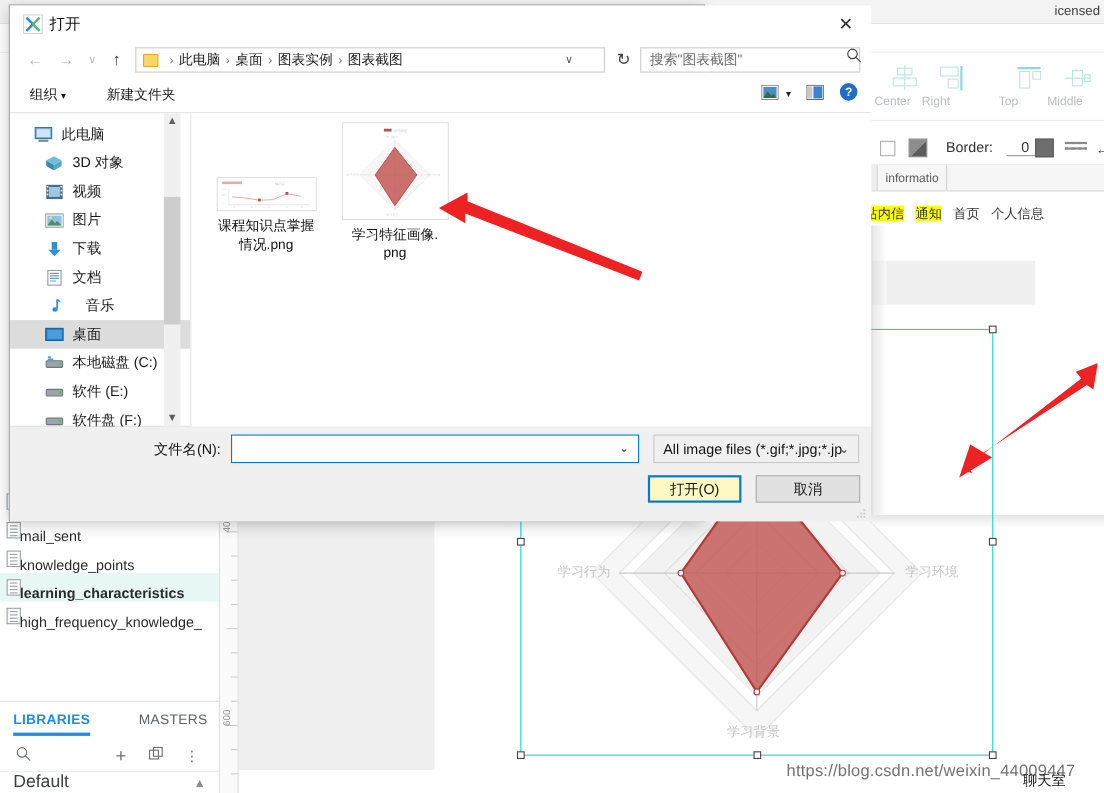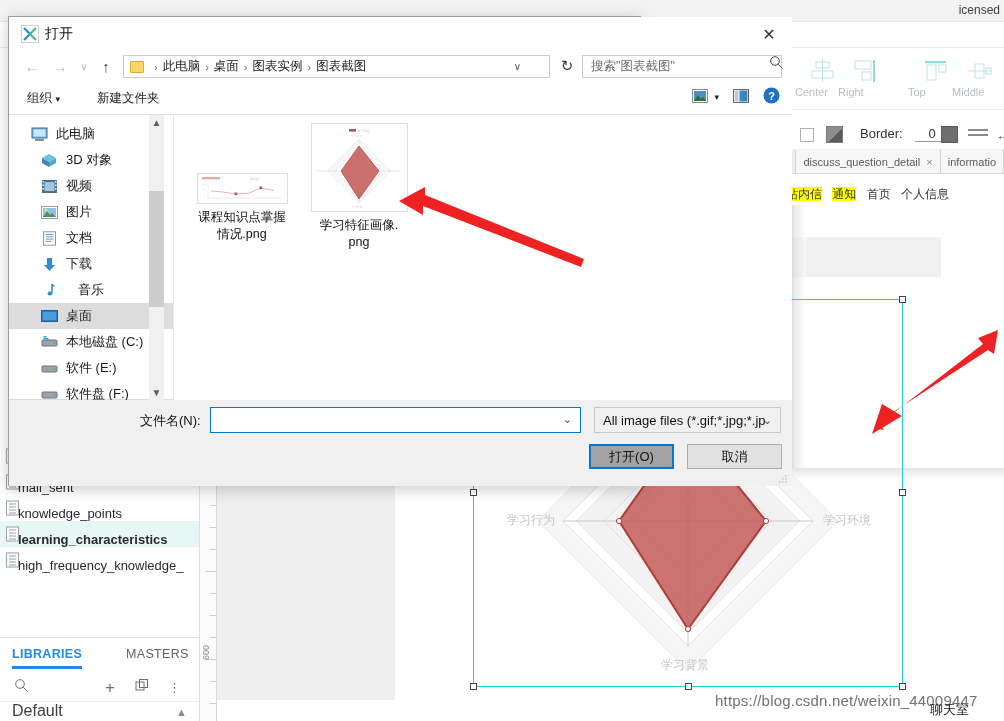--- a/index.html
+++ b/index.html
@@ -188,21 +188,21 @@
   }
 
   
   .radar-wrap { position:absolute; left:473px; top:299px; width:430px; height:388px; }
   .radar-label {
     position:absolute; font-size:12px; color:#c6c6c6; white-space:nowrap;
   }
 
   
   .dialog {
-    position:absolute; left:8px; top:16px; width:633px; height:470px;
+    position:absolute; left:8px; top:4px; width:633px; height:470px;
     background:#f0f0f0; border:1px solid #9c9c9c;
     box-shadow:0 3px 14px rgba(0,0,0,.22);
   }
   .dlg-title {
     position:absolute; left:0; top:0; width:783px; height:34px; background:#ffffff;
   }
   .dlg-title-icon { position:absolute; left:12px; top:8px; width:18px; height:18px; }
   .dlg-title-text {
     position:absolute; left:36px; top:8px; font-size:14px; color:#111;
   }
@@ -287,21 +287,21 @@
   .type-select {
     position:absolute; left:585px; top:7px; width:187px; height:26px;
     border:1px solid #c8c8c8; background:#f0f0f0;
     display:flex; align-items:center; padding-left:8px; font-size:13px; color:#111;
   }
   .type-caret { position:absolute; right:8px; color:#4a4a4a; font-size:11px; }
   .btn {
     position:absolute; height:25px; background:#e1e1e1; border:1px solid #adadad;
     display:flex; align-items:center; justify-content:center; font-size:13px; color:#111;
   }
-  .btn.primary { background:#a3a3a3; border:2px solid #0078d7; }
+  .btn.primary { background:#fef9c3; border:2px solid #0078d7; }
   .grip { position:absolute; right:4px; bottom:3px; width:10px; height:10px; opacity:.45; }
 
   .csdn-wm {
     position:absolute; left:715px; top:692px; font-size:15px; color:#737373;
     white-space:nowrap; letter-spacing:.2px;
   }
   .chatroom {
     position:absolute; left:930px; top:701px; font-size:13px; color:#1a1a1a;
   }
 </style>
@@ -368,24 +368,20 @@
     <div class="border-value">0</div>
     <div class="swatch-fill2"></div>
     <div class="dash-icon">
         <i></i>
         <i></i>
       </div>
     <div class="arrow-icon">←</div>
 
     <div class="tab-strip">
       <div class="tab-sliver"></div>
-      <div class="tab-item">
-        <span>discuss_question_detail</span>
-        <span class="tab-close">×</span>
-      </div>
       <div class="tab-item">
         <span>informatio</span>
       </div>
     </div>
 
 
     <div class="menu-row">
       <span class="hl">站内信</span>
       <span class="hl">通知</span>
       <span>首页</span>
@@ -664,40 +660,40 @@
                 <path d="M2 12 L6 6.5 L9 10 L11 8 L15 12 Z" fill="#4f8f5a"></path>
                 <circle cx="5" cy="5" r="1.2" fill="#f6e07a"></circle>
               </svg>
           </span>
           <span>图片</span>
         </div>
 
         <div class="nav-row" style="padding-left:32px;">
           <span class="nav-ico">
             <svg width="17" height="15" viewBox="0 0 17 15">
+                <rect x="6" y="1" width="5" height="7" fill="#2a8fd8"></rect>
+                <polygon points="3,8 14,8 8.5,14" fill="#2a8fd8"></polygon>
+              </svg>
+          </span>
+          <span>下载</span>
+        </div>
+
+        <div class="nav-row" style="padding-left:32px;">
+          <span class="nav-ico">
+            <svg width="17" height="15" viewBox="0 0 17 15">
                 <rect x="2.5" y="0.8" width="12" height="13.4" fill="#fff" stroke="#8a9aa8"></rect>
                 <g stroke="#5e9fd0">
                   <line x1="4.5" y1="3.5" x2="12.5" y2="3.5"></line>
                   <line x1="4.5" y1="5.8" x2="12.5" y2="5.8"></line>
                   <line x1="4.5" y1="8.1" x2="12.5" y2="8.1"></line>
                   <line x1="4.5" y1="10.4" x2="10" y2="10.4"></line>
                 </g>
               </svg>
           </span>
           <span>文档</span>
-        </div>
-
-        <div class="nav-row" style="padding-left:32px;">
-          <span class="nav-ico">
-            <svg width="17" height="15" viewBox="0 0 17 15">
-                <rect x="6" y="1" width="5" height="7" fill="#2a8fd8"></rect>
-                <polygon points="3,8 14,8 8.5,14" fill="#2a8fd8"></polygon>
-              </svg>
-          </span>
-          <span>下载</span>
         </div>
 
         <div class="nav-row" style="padding-left:32px;gap:12px;">
           <span class="nav-ico">
             <svg width="17" height="15" viewBox="0 0 17 15">
                 <path d="M11 1 L11 9.5" stroke="#2a8fd8" stroke-width="1.6" fill="none"></path>
                 <path d="M11 1 Q14 2 14 4 Q12.6 2.8 11 3.4 Z" fill="#2a8fd8"></path>
                 <ellipse cx="9" cy="10.4" rx="2.4" ry="2" fill="#2a8fd8"></ellipse>
               </svg>
           </span>

